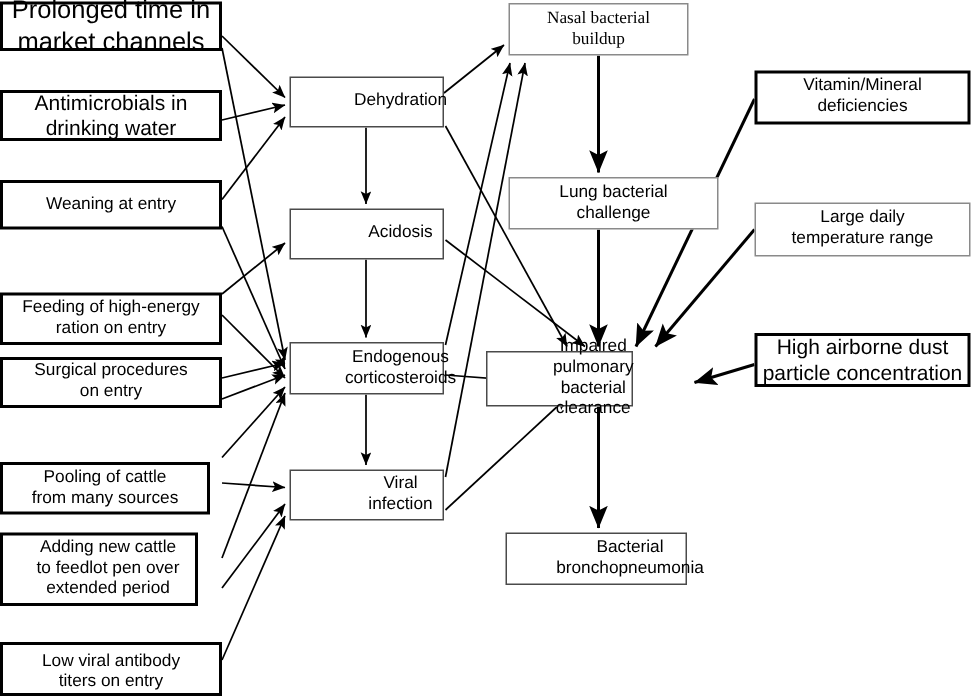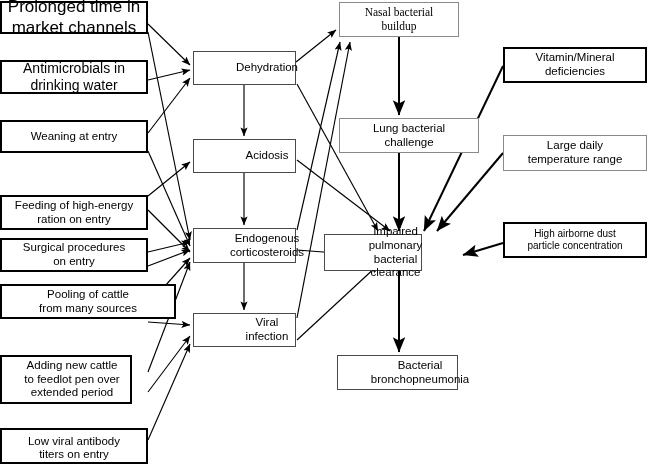--- a/index.html
+++ b/index.html
@@ -86,21 +86,21 @@
   </div>
 
   <div class="node b-thick" style="left:0px;top:179px;width:148px;height:35px;font-size:11.5px;margin-top:16px;">
     <span class="lbl"><span>Feeding of high-energy</span><br><span>ration on entry</span></span>
   </div>
 
   <div class="node b-thick" style="left:0px;top:238px;width:148px;height:34px;font-size:11.5px;">
     <span class="lbl"><span>Surgical procedures</span><br><span>on entry</span></span>
   </div>
 
-  <div class="node b-thick" style="left:0px;top:284px;width:176px;height:35px;font-size:11.5px;align-items:center;">
+  <div class="node b-thick" style="left:0px;top:308px;width:140px;height:35px;font-size:11.5px;align-items:center;">
     <span class="lbl"><span>Pooling of cattle</span><br><span>from many sources</span></span>
   </div>
 
   <div class="node b-thick" style="left:0px;top:355px;width:132px;height:49px;font-size:11.5px;padding-left:12px;">
     <span class="lbl"><span>Adding new cattle</span><br><span>to feedlot pen over</span><br><span>extended period</span></span>
   </div>
 
   <div class="node b-thick" style="left:0px;top:428px;width:148px;height:36px;font-size:11.5px;align-items:flex-end;">
     <span class="lbl"><span>Low viral antibody</span><br><span>titers on entry</span></span>
   </div>
@@ -138,17 +138,17 @@
   </div>
 
   <div class="node b-thick" style="left:503px;top:47px;width:144px;height:36px;font-size:11.5px;">
     <span class="lbl"><span>Vitamin/Mineral</span><br><span>deficiencies</span></span>
   </div>
 
   <div class="node b-thin" style="left:503px;top:135px;width:144px;height:36px;font-size:11.5px;">
     <span class="lbl"><span>Large daily</span><br><span>temperature range</span></span>
   </div>
 
-  <div class="node b-thick" style="left:503px;top:222px;width:144px;height:36px;font-size:10px;">
+  <div class="node b-thick" style="left:503px;top:222px;width:144px;height:36px;font-size:14px;">
     <span class="lbl"><span>High airborne dust</span><br><span>particle concentration</span></span>
   </div>
 
 </div>
 
 </body></html>

